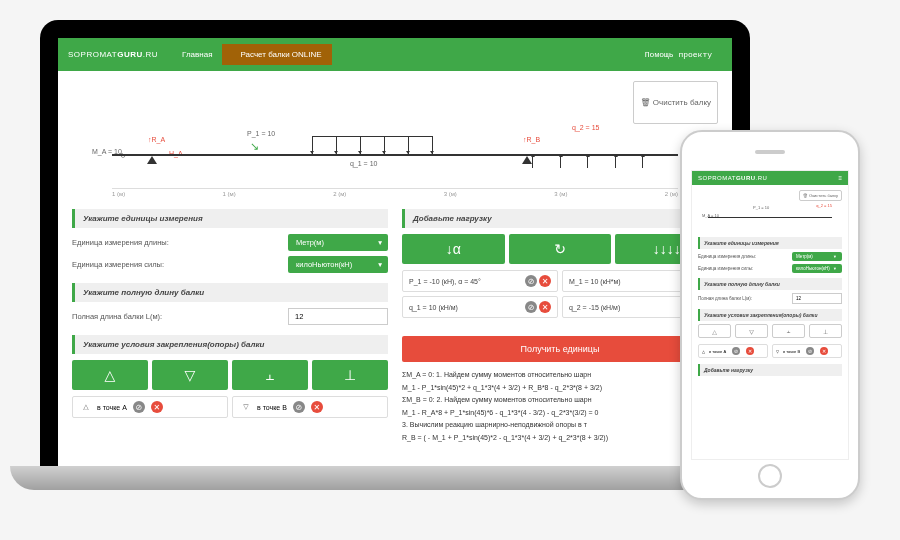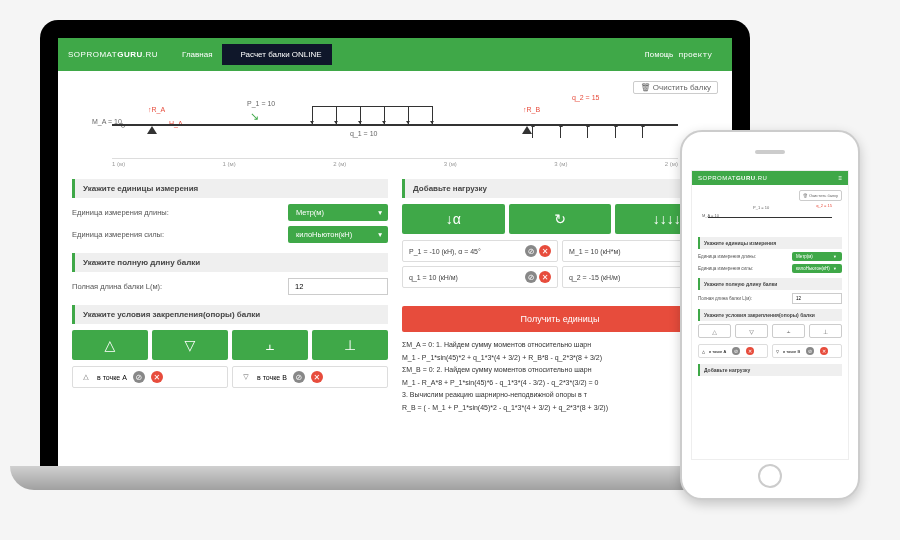--- a/index.html
+++ b/index.html
@@ -16,44 +16,44 @@
 .phone-speaker { position: absolute; top: 18px; left: 50%; transform: translateX(-50%); width: 30px; height: 4px; background: #ccc; border-radius: 2px; }
 .phone-button { position: absolute; bottom: 10px; left: 50%; transform: translateX(-50%); width: 24px; height: 24px; border: 2px solid #ccc; border-radius: 50%; }
 .phone-content { background: #fff; width: 100%; height: 100%; overflow: hidden; font-size: 5px; border: 1px solid #eee; }
 
 
 .topbar { background: #3fa848; color: #fff; display: flex; align-items: center; padding: 6px 10px; }
 .logo { font-weight: 300; letter-spacing: 0.5px; }
 .logo b { font-weight: 700; }
 .nav { display: flex; margin-left: 14px; gap: 0; }
 .nav-item { padding: 6px 10px; cursor: pointer; }
-.nav-item.active { background: #0f172a; padding-left: 18px; }
+.nav-item.active { background: #a16207; padding-left: 18px; }
 .help-link { margin-left: auto; font-family: Liberation Mono, monospace; }
 
 .main { padding: 10px 14px; }
-.clear-btn { float: right; border: 1px solid #ccc; background: #fff; padding: 1px 6px; border-radius: 2px; cursor: pointer; color: #666; font-size: 8px; }
+.clear-btn { float: right; border: 1px solid #ccc; background: #fff; padding: 16px 6px; border-radius: 2px; cursor: pointer; color: #666; font-size: 8px; }
 
 .beam-diagram { clear: both; height: 60px; margin: 8px 0 4px 0; position: relative; border-bottom: none; }
 .beam-line { position: absolute; top: 30px; left: 40px; right: 40px; height: 2px; background: #333; }
 .beam-label { position: absolute; font-size: 7px; color: #666; }
 .beam-arrow-red { color: #e74c3c; }
 .beam-arrow-grn { color: #3fa848; }
 .support-tri { width: 0; height: 0; border-left: 5px solid transparent; border-right: 5px solid transparent; border-bottom: 8px solid #333; position: absolute; }
 .dist-load { position: absolute; top: 12px; height: 18px; }
 .dist-load::before { content: ''; position: absolute; top: 0; left: 0; right: 0; height: 1px; background: #333; }
 .dl-arrow { position: absolute; width: 1px; background: #333; top: 0; }
 .dl-arrow::after { content: ''; position: absolute; bottom: 0; left: -2px; border-left: 2px solid transparent; border-right: 2px solid transparent; border-top: 3px solid #333; }
 
 .ruler { display: flex; justify-content: space-between; margin: 0 40px 12px 40px; font-size: 6px; color: #999; border-top: 1px solid #ddd; padding-top: 2px; }
 
 .cols { display: flex; gap: 14px; }
 .col { flex: 1; min-width: 0; }
 
 .section { margin-bottom: 10px; }
-.sec-header { background: #efefef; padding: 5px 8px; border-left: 3px solid #3fa848; font-size: 8px; font-weight: bold; color: #444; margin-bottom: 6px; }
+.sec-header { background: #efefef; padding: 5px 8px; border-left: 3px solid #3fa848; font-size: 8px; font-weight: bold; color: #444; margin-bottom: 6px; font-style: italic; }
 .row { display: flex; align-items: center; margin-bottom: 5px; gap: 8px; }
 .row-label { flex: 1; font-size: 7.5px; color: #555; }
 .select-btn { background: #3fa848; color: #fff; padding: 4px 8px; border: none; border-radius: 2px; font-size: 7.5px; min-width: 100px; text-align: left; cursor: pointer; position: relative; }
 .select-btn::after { content: '▾'; position: absolute; right: 6px; }
 .input-val { background: #fff; border: 1px solid #ccc; padding: 3px 6px; text-align: left; font-size: 7.5px; width: 100px; }
 
 .icon-grid { display: flex; gap: 4px; margin-bottom: 6px; }
 .icon-btn { flex: 1; background: #3fa848; border: none; height: 30px; display: flex; align-items: center; justify-content: center; cursor: pointer; color: #fff; font-size: 14px; border-radius: 2px; }
 .icon-btn.outline { background: #fff; border: 1px solid #ccc; color: #666; height: 26px; font-size: 10px; }
 

